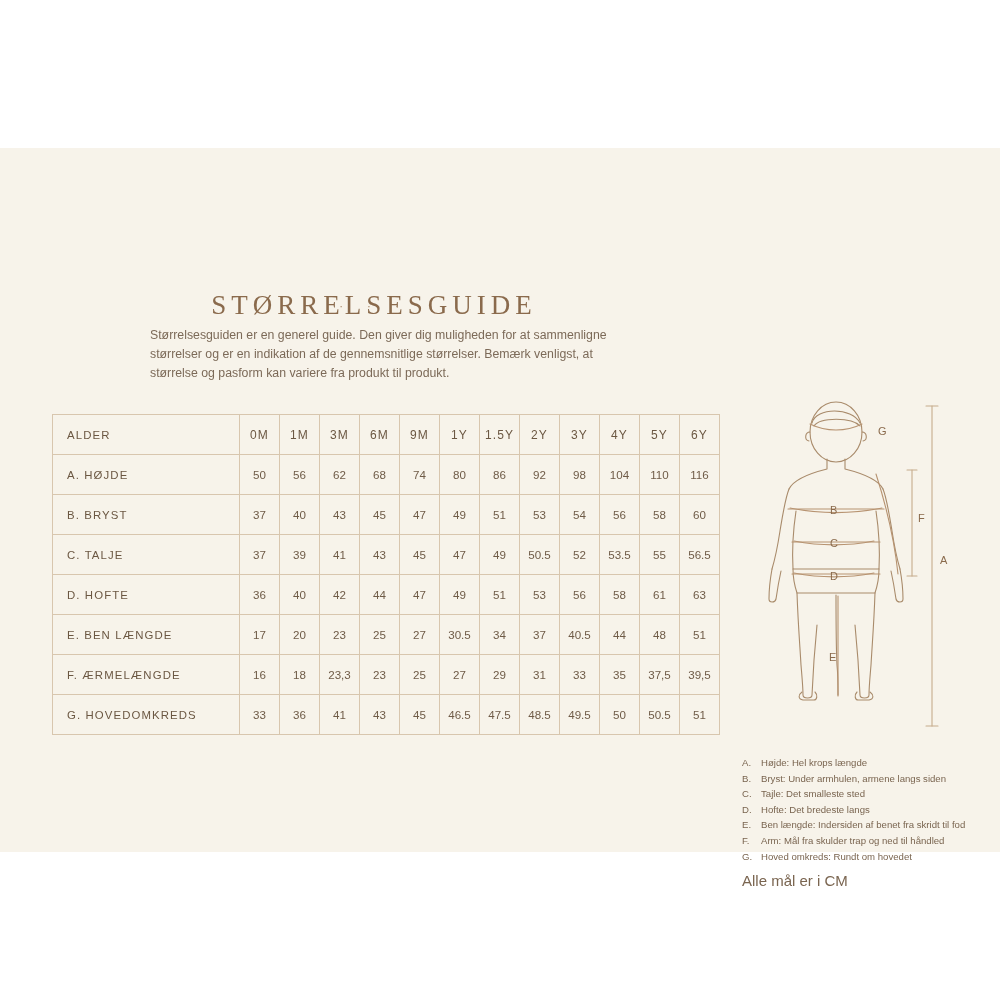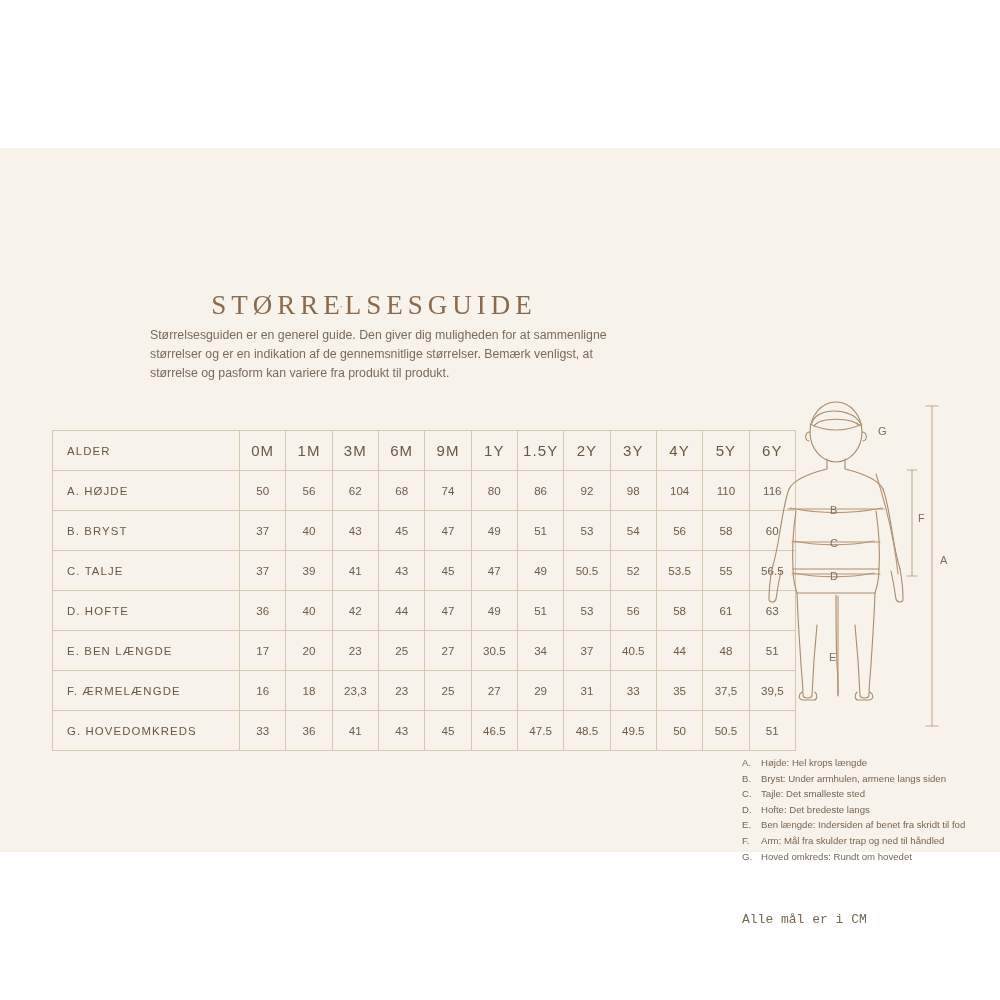--- a/index.html
+++ b/index.html
@@ -72,23 +72,22 @@
 
   
   .table-wrap {
     position: absolute;
     left: 52px;
     top: 266px;
     width: 668px;
   }
   table.size {
     border-collapse: collapse;
-    width: 744px;
+    width: 668px;
     table-layout: fixed;
-    margin-top: 16px;
   }
   table.size td, table.size th {
     border: 1px solid #d8c6ae;
     color: #6f5b47;
     font-size: 11.6px;
     text-align: center;
     height: 39px;
     font-weight: normal;
     padding: 0;
   }
@@ -97,21 +96,21 @@
     padding-left: 14px;
     letter-spacing: 1.1px;
     font-size: 11.4px;
     color: #6b5742;
     width: 172px;
   }
   table.size th {
     letter-spacing: 1.1px;
   }
   table.size thead th {
-    font-size: 15px;
+    font-size: 12px;
     color: #6b5742;
   }
   .hue-row td {
     letter-spacing: 1px;
   }
 
   
   .figure {
     position: absolute;
     left: 726px;
@@ -136,24 +135,23 @@
     margin-bottom: 2px;
   }
   .legend .key {
     width: 19px;
     flex: 0 0 19px;
   }
   .legend .val { flex: 1 1 auto; }
   .legend-note {
     position: absolute;
     left: 742px;
-    top: 764px;
-    font-size: 13px;
+    top: 724px;
+    font-size: 15px;
     color: #7a6550;
-    font-family: Liberation Mono, monospace;
   }
 </style>
 </head>
 <body>
 
 <div class="page">
   <div class="band-top"></div>
   <div class="sheet"></div>
   <div class="band-bottom"></div>
 

